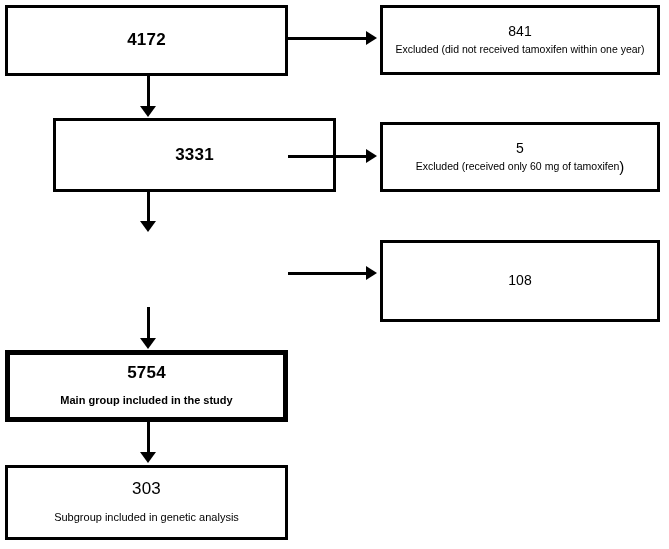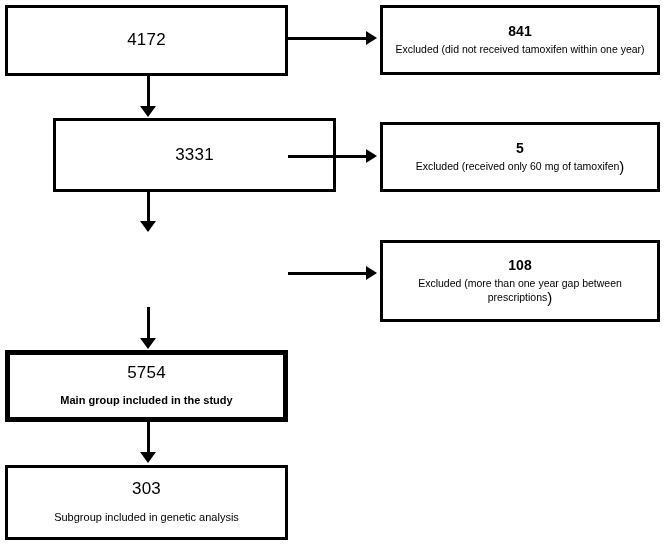--- a/index.html
+++ b/index.html
@@ -28,21 +28,21 @@
     justify-content: center;
     text-align: center;
   }
   .node.thick {
     border-width: 5px;
   }
 
   
   .node-main .node-count {
     font-size: 17px;
-    font-weight: normal;
+    font-weight: bold;
     line-height: 1.1;
     letter-spacing: 0.2px;
   }
   .node-main .node-caption {
     font-size: 11px;
     font-weight: bold;
     line-height: 1.25;
     margin-top: 12px;
   }
   .node-main.plain .node-count {
@@ -51,21 +51,21 @@
   .node-main.plain .node-caption {
     font-weight: normal;
   }
 
   
   .node-excl {
     padding: 0 6px;
   }
   .node-excl .node-count {
     font-size: 14px;
-    font-weight: bold;
+    font-weight: normal;
     line-height: 1.1;
   }
   .node-excl .node-caption {
     font-size: 10.5px;
     font-weight: normal;
     line-height: 1.35;
     margin-top: 2px;
   }
   .paren-big {
     font-size: 15px;
@@ -138,23 +138,20 @@
 
   <div class="node node-excl" style="left:380px; top:122px; width:280px; height:70px;">
     <div class="node-count">5</div>
     <div class="node-caption">
       <span>Excluded (received only 60 mg of tamoxifen</span><span class="paren-big">)</span>
     </div>
   </div>
 
   <div class="node node-excl" style="left:380px; top:240px; width:280px; height:82px;align-items:center;">
     <div class="node-count">108</div>
-    <div class="node-caption">
-      <span>Excluded (more than one year gap between prescriptions</span><span class="paren-big">)</span>
-    </div>
   </div>
 
   <div class="conn">
     <div class="conn-line-v" style="left:147px; top:76px; height:32px;"></div>
     <div class="arrow-down" style="left:140px; top:106px;"></div>
   </div>
 
   <div class="conn">
     <div class="conn-line-v" style="left:147px; top:192px; height:30px;"></div>
     <div class="arrow-down" style="left:140px; top:221px;"></div>

